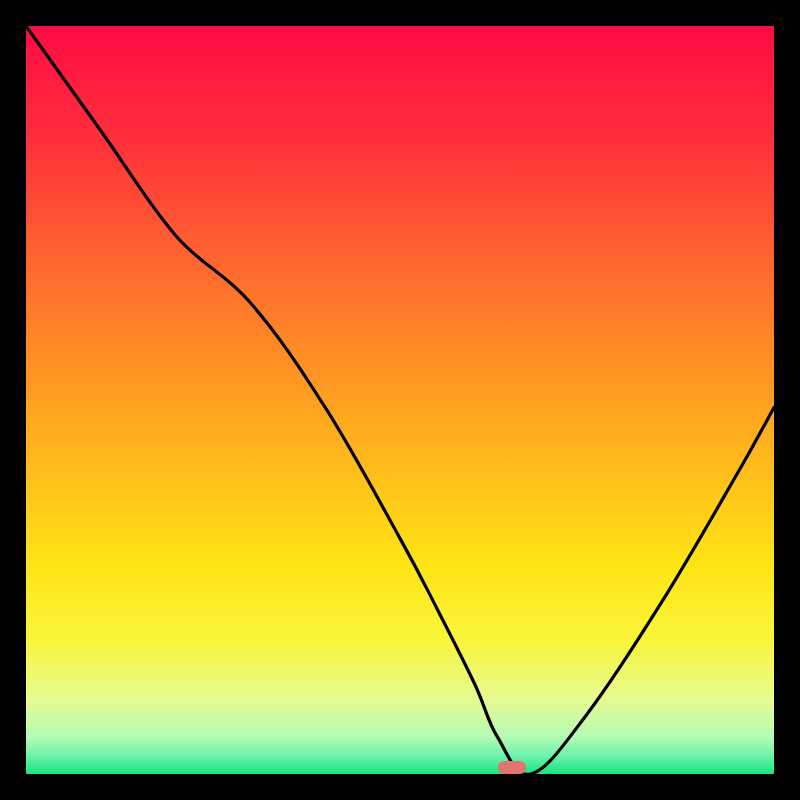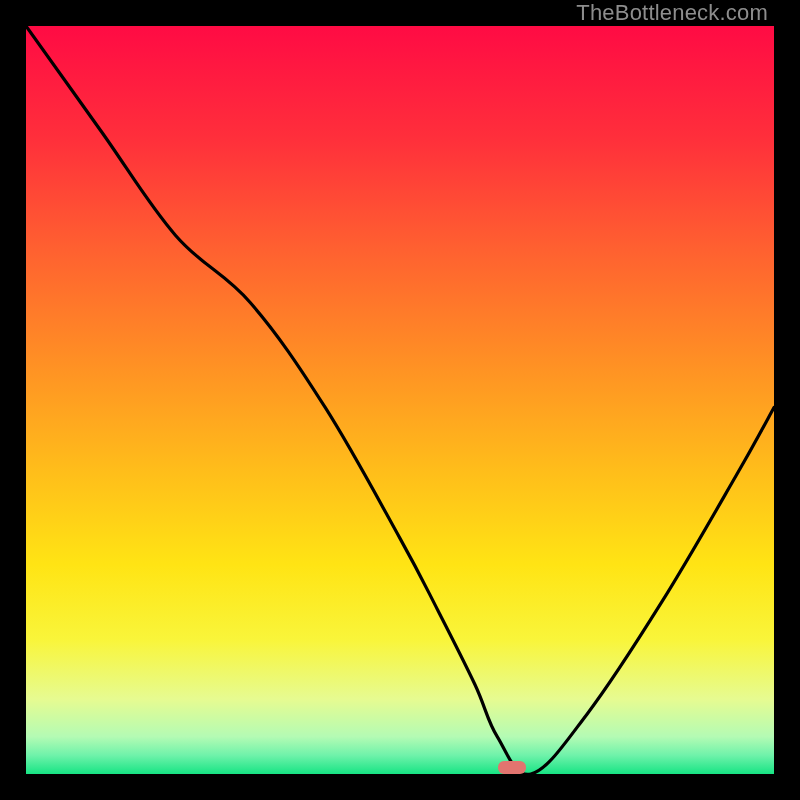--- a/index.html
+++ b/index.html
@@ -71,14 +71,13 @@
       </defs>
       <rect x="0" y="0" width="748" height="748" fill="url(#bgGrad)"></rect>
     </svg>
 
     <svg class="curve-svg" viewBox="0 0 748 748" preserveAspectRatio="none">
       <path id="curvePath" d="M 0.00 0.00 C 13.46 18.85, 47.87 67.02, 74.80 104.72 C 101.73 142.42, 122.67 178.47, 149.60 209.44 C 176.53 240.41, 197.47 245.79, 224.40 276.76 C 251.33 307.73, 272.27 339.07, 299.20 381.48 C 326.13 423.89, 353.80 476.03, 374.00 512.38 C 394.20 548.73, 397.94 557.19, 411.40 583.44 C 424.86 609.69, 438.03 635.35, 448.80 658.24 C 459.57 681.13, 461.14 694.44, 471.24 710.60 C 481.34 726.76, 488.74 752.04, 504.90 748.00 C 521.06 743.96, 537.44 719.13, 561.00 688.16 C 584.56 657.19, 608.87 619.04, 635.80 575.96 C 662.73 532.88, 690.40 483.81, 710.60 448.80 C 730.80 413.79, 741.27 393.60, 748.00 381.48" fill="none" stroke="#000000" stroke-width="3.2" stroke-linejoin="round" stroke-linecap="round"></path>
     </svg>
 
     <div id="marker" class="marker" style="width: 27.676px; height: 12.716px; left: 472.362px; top: 735.284px; background: rgb(226, 116, 111);"></div>
   </div>
-  <div class="watermark">TheBottleneck.com</div>
 </div>
 
 </body></html>

